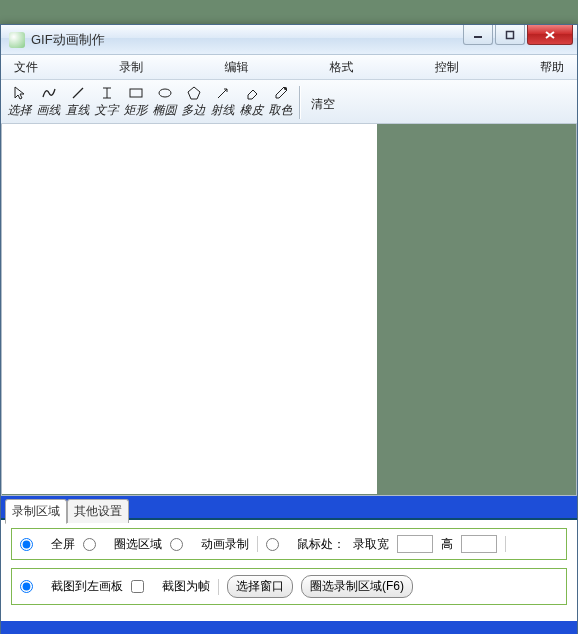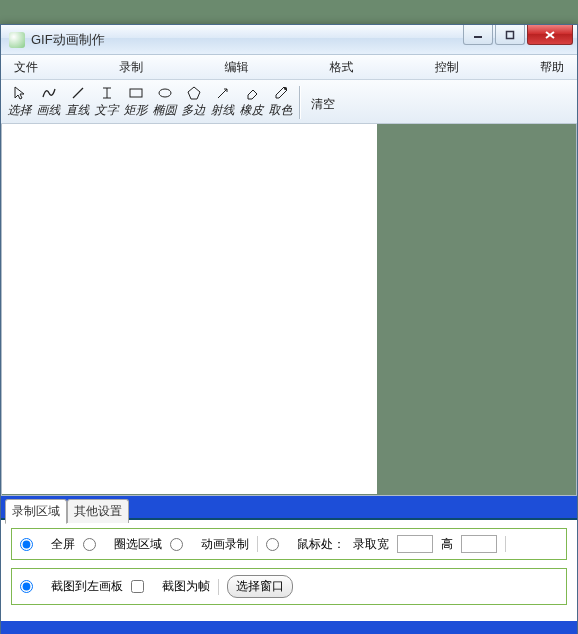--- a/index.html
+++ b/index.html
@@ -366,20 +366,21 @@
       <label class="radio">
         <input type="radio" name="rg2" checked="" style="">
         <span>截图到左画板</span>
       </label>
       <label class="check">
         <input type="checkbox" style="">
         <span>截图为帧</span>
       </label>
       <div class="vline"></div>
       <button class="btn">选择窗口</button>
+      <button class="btn">圈选录制区域(F6)</button>
     </div>
 
   </div>
 
   <div class="statusbar">
     <div class="cell"></div>
     <div class="cell"></div>
     <div class="cell"></div>
     <div class="grip">
       <svg width="12" height="12">

